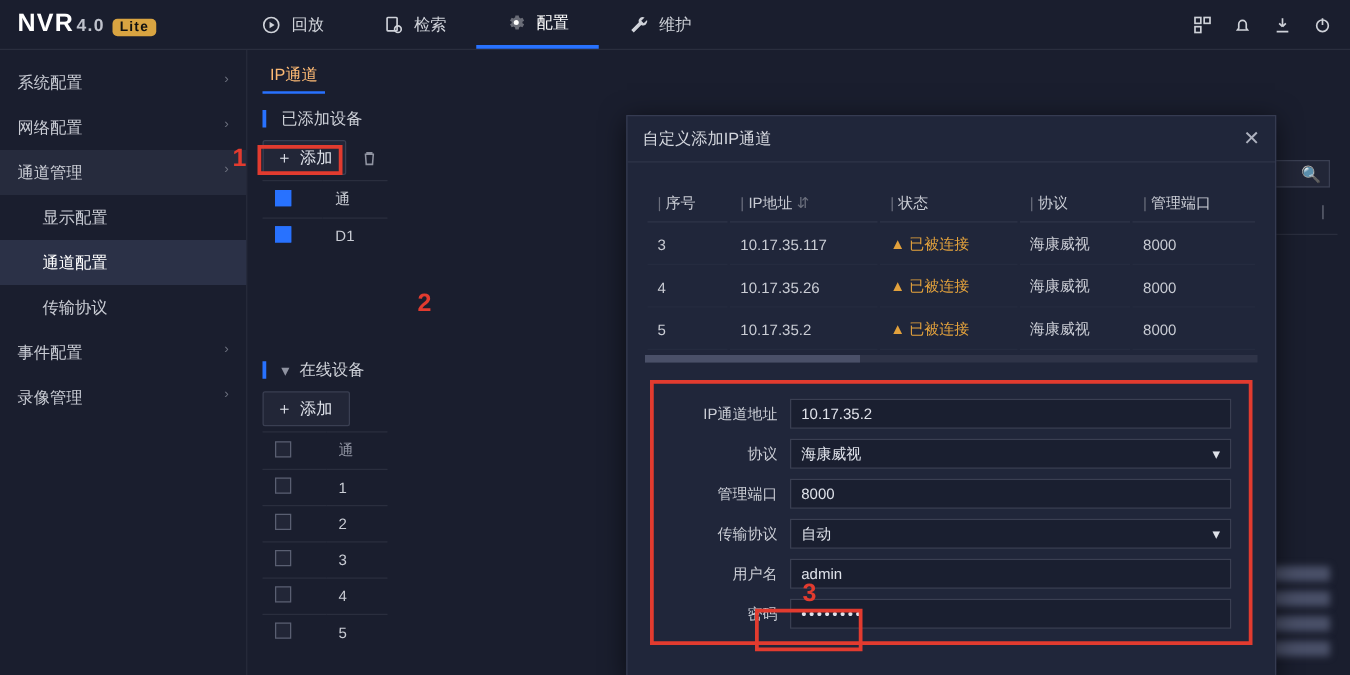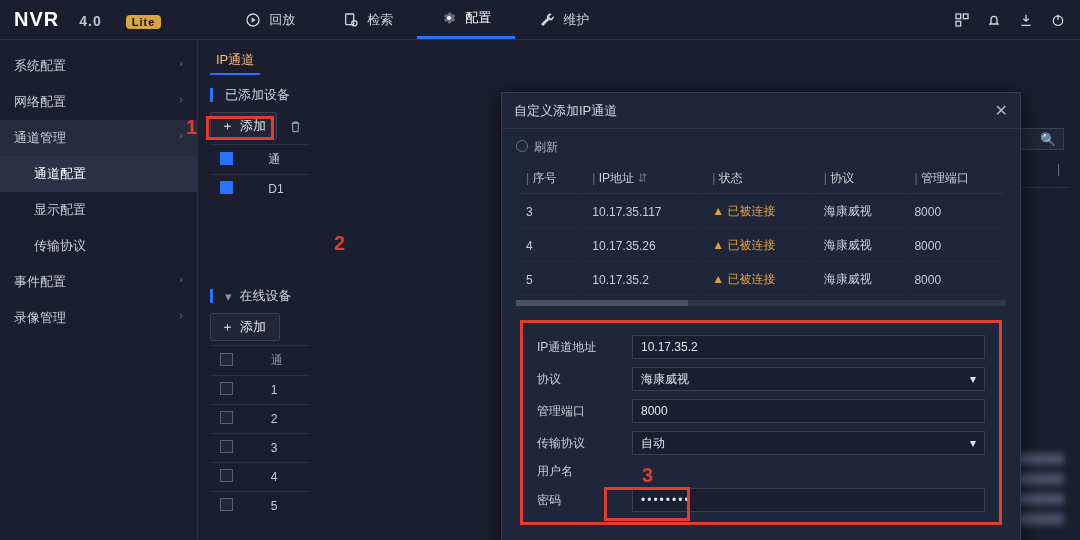--- a/index.html
+++ b/index.html
@@ -1,19 +1,19 @@
 <!DOCTYPE html>
 <html><head>
 <meta charset="utf-8">
 <style>
   html,body{margin:0;padding:0;width:1080px;height:540px;background:#1a1e2e;color:#c9ccd4;font-family:"Microsoft YaHei",Arial,sans-serif;font-size:13px;overflow:hidden}
   *{box-sizing:border-box}
   
   .topbar{height:40px;display:flex;align-items:center;padding:0 14px;gap:0;border-bottom:1px solid #2a2e3e}
-  .logo{font-size:20px;font-weight:900;letter-spacing:1px;color:#fff;display:flex;align-items:baseline;gap:20px}
+  .logo{font-size:20px;font-weight:900;letter-spacing:1px;color:#fff;display:flex;align-items:baseline;gap:2px}
   .logo small{font-size:14px;font-weight:700;color:#bfc2cc}
   .badge-lite{background:#d9a441;color:#111;font-size:11px;font-weight:700;border-radius:4px;padding:1px 6px;margin-left:4px}
   .topnav{display:flex;margin-left:60px;height:100%}
   .topnav .titem{display:flex;align-items:center;gap:8px;padding:0 24px;height:100%;cursor:pointer;color:#cfd2d9}
   .topnav .titem.active{border-bottom:3px solid #2872ff;color:#fff}
   .topright{margin-left:auto;display:flex;gap:16px;color:#cfd2d9}
   .iconbox{width:16px;height:16px;display:inline-flex;align-items:center;justify-content:center}
   
   .body{display:flex;height:calc(100% - 40px)}
   .sidebar{width:198px;background:#1a1e2e;border-right:1px solid #2a2e3e;padding-top:8px}
@@ -44,21 +44,21 @@
   .modal .close{cursor:pointer;font-size:16px;color:#aeb2bf}
   .modal .mbody{padding:10px 14px 14px}
   .radio{width:12px;height:12px;border:1px solid #6b6f7d;border-radius:50%;display:inline-block;margin-right:6px;vertical-align:-1px}
   .mtbl{width:100%;margin-top:6px}
   .mtbl th{text-align:left;font-weight:400;padding:6px 8px;border-bottom:1px solid #2e3448;font-size:12px;color:#c9ccd4}
   .mtbl th::before{content:"| ";color:#6b6f7d}
   .mtbl td{padding:7px 8px;font-size:12px;border-bottom:1px solid rgba(46,52,72,.4)}
   .warn{color:#e2a13c}
   .formwrap{border:3px solid #e23b2f;padding:12px 14px 10px;margin:14px 4px 6px}
   .frow{display:flex;align-items:center;margin-bottom:8px}
-  .frow label{width:95px;text-align:left;font-size:12px;color:#c9ccd4;padding-right:10px}
+  .frow label{width:95px;text-align:right;font-size:12px;color:#c9ccd4;padding-right:10px}
   .frow .inp{flex:1;background:#1a1f30;border:1px solid #3a3f52;height:24px;padding:0 8px;color:#dfe2ea;font-size:12px;display:flex;align-items:center;justify-content:space-between}
   
   .ann{position:absolute;border:3px solid #e23b2f;pointer-events:none;z-index:80}
   .annnum{position:absolute;color:#e23b2f;font-weight:900;font-size:20px;z-index:81;font-family:Arial}
   .scrolltrack{height:6px;background:#2f3448;margin-top:2px}
   .scrollthumb{height:100%;width:35%;background:#4a5068}
   .blur{filter:blur(3px);background:#4a5068;height:12px;border-radius:2px}
   svg{display:block}
 </style>
 </head>
@@ -142,25 +142,25 @@
         <span class="chev">›</span>
       </div>
     <div class="sitem">
         <span>网络配置</span>
         <span class="chev">›</span>
       </div>
     <div class="sitem active">
         <span>通道管理</span>
         <span class="chev">›</span>
       </div>
+    <div class="sitem sub">
+        <span>显示配置</span>
+      </div>
     <div class="sitem sub active">
         <span>通道配置</span>
-      </div>
-    <div class="sitem sub">
-        <span>显示配置</span>
       </div>
     <div class="sitem sub">
         <span>传输协议</span>
       </div>
     <div class="sitem">
         <span>事件配置</span>
         <span class="chev">›</span>
       </div>
     <div class="sitem">
         <span>录像管理</span>
@@ -283,21 +283,20 @@
           </div>
       </div>
     </div>
 
     <div class="modal">
       <div class="mhead">
         <span>自定义添加IP通道</span>
         <span class="close">✕</span>
       </div>
       <div class="mbody">
-        <div style="font-size:12px;color:#aeb2bf;margin-bottom:4px"><span class="radio"></span><span>刷新</span></div>
         <table class="mtbl">
           <tbody>
               <tr>
             <th>序号</th>
             <th><span>IP地址</span> <span style="color:#6b6f7d">⇵</span></th>
             <th>状态</th>
             <th>协议</th>
             <th>管理端口</th>
           </tr>
           <tr>
@@ -349,20 +348,23 @@
             </div>
           <div class="frow">
               <label>传输协议</label>
               <div class="inp">
                 <span>自动</span>
                 <span>▾</span>
               </div>
             </div>
           <div class="frow">
               <label>用户名</label>
+              <div class="inp">
+                <span>admin</span>
+              </div>
             </div>
           <div class="frow" style="margin-bottom:0">
               <label>密码</label>
               <div class="inp">
                 <span style="letter-spacing:2px">••••••••</span>
               </div>
             </div>
         </div>
 
         <div style="display:flex;align-items:center;gap:10px;padding:6px 0 0 54px">

